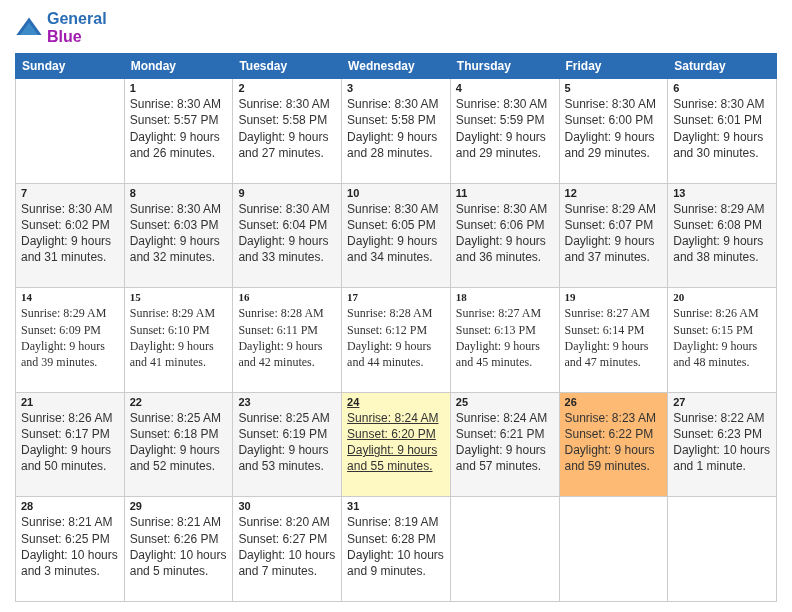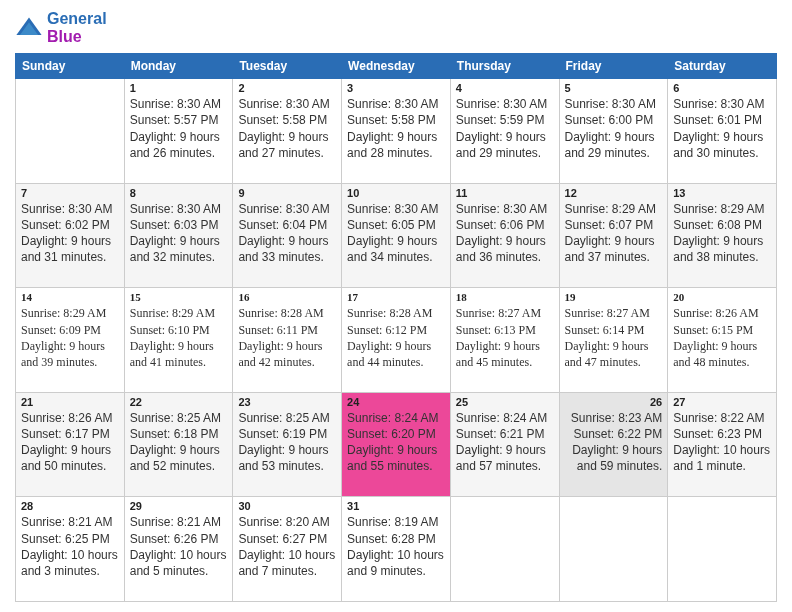--- a/index.html
+++ b/index.html
@@ -226,29 +226,29 @@
             <div class="day-info">Sunrise: 8:26 AM<br>Sunset: 6:17 PM<br>Daylight: 9 hours and 50 minutes.</div>
           </td>
           <td style="background-color: rgb(245, 245, 245);">
             <span class="day-number">22</span>
             <div class="day-info">Sunrise: 8:25 AM<br>Sunset: 6:18 PM<br>Daylight: 9 hours and 52 minutes.</div>
           </td>
           <td style="background-color: rgb(245, 245, 245);">
             <span class="day-number">23</span>
             <div class="day-info">Sunrise: 8:25 AM<br>Sunset: 6:19 PM<br>Daylight: 9 hours and 53 minutes.</div>
           </td>
-          <td style="background-color: #ec4899;">
+          <td style="background-color: #fef9c3; text-decoration: underline;">
             <span class="day-number">24</span>
             <div class="day-info">Sunrise: 8:24 AM<br>Sunset: 6:20 PM<br>Daylight: 9 hours and 55 minutes.</div>
           </td>
           <td style="background-color: rgb(245, 245, 245);">
             <span class="day-number">25</span>
             <div class="day-info">Sunrise: 8:24 AM<br>Sunset: 6:21 PM<br>Daylight: 9 hours and 57 minutes.</div>
           </td>
-          <td style="background-color: #e5e5e5; text-align: right;">
+          <td style="background-color: #fdba74;">
             <span class="day-number">26</span>
             <div class="day-info">Sunrise: 8:23 AM<br>Sunset: 6:22 PM<br>Daylight: 9 hours and 59 minutes.</div>
           </td>
           <td style="background-color: rgb(245, 245, 245);">
             <span class="day-number">27</span>
             <div class="day-info">Sunrise: 8:22 AM<br>Sunset: 6:23 PM<br>Daylight: 10 hours and 1 minute.</div>
           </td>
         </tr>
         <tr style="background-color: rgb(255, 255, 255);">
           <td>

